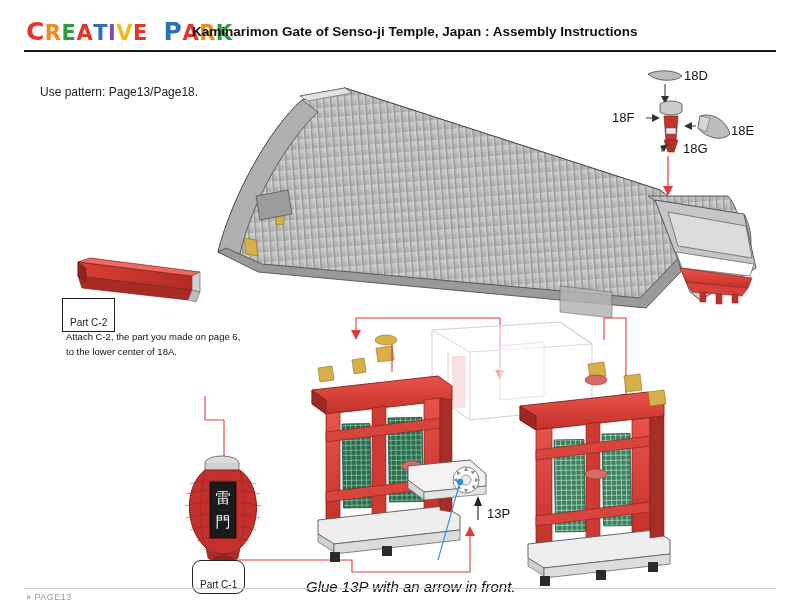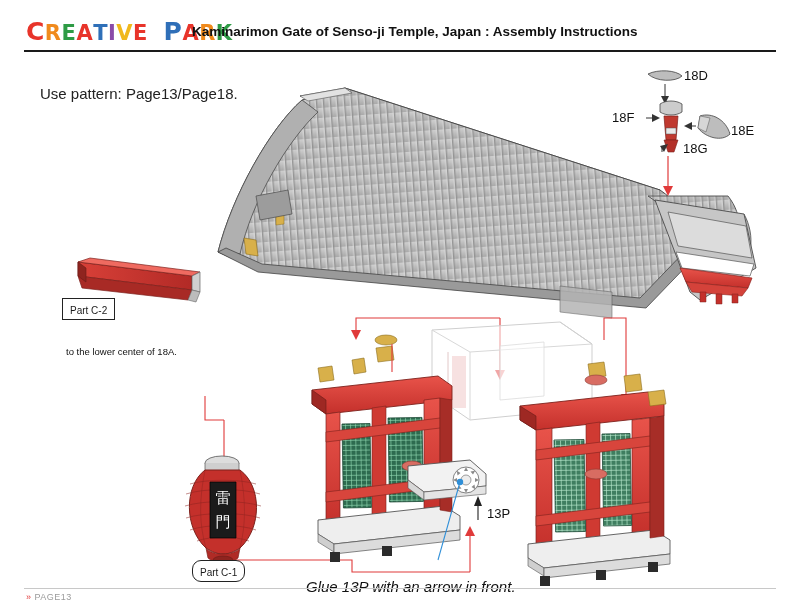--- a/index.html
+++ b/index.html
@@ -76,31 +76,31 @@
   
   .instr-title {
     position: absolute;
     left: 40px; top: 66px;
     font-size: 13.5px;
     font-weight: bold;
   }
   .instr-sub {
     position: absolute;
     left: 40px; top: 85px;
-    font-size: 15px;
+    font-size: 12px;
     color: #222;
   }
 
   
   .boxlabel {
     position: absolute;
     border: 1px solid #222;
     background: #fff;
     font-size: 10px;
-    padding: 6px 7px 2px 7px;
+    padding: 18px 7px 2px 7px;
     line-height: 12px;
     white-space: nowrap;
   }
   .plaintext {
     position: absolute;
     font-size: 9.5px;
     color: #111;
     line-height: 13px;
     white-space: pre;
   }
@@ -381,20 +381,21 @@
       <path d="M206,548 C212,556 234,556 240,548 L238,558 C232,564 214,564 208,558 Z" fill="#b02b26" stroke="#7d211c" stroke-width="0.7"></path>
       <ellipse cx="223" cy="560" rx="10" ry="4" fill="#8f241f" stroke="#6a1b17" stroke-width="0.6"></ellipse>
     </g>
 
     <g>
       <path d="M392,344 L392,372" stroke="#e03a3a" stroke-width="1.1" fill="none"></path>
     </g>
   </svg>
 
   <div class="boxlabel" style="left:62px; top:298px;">Part C-2</div>
+  <div class="plaintext" style="left:66px; top:330px;">Attach C-2, the part you made on page 6,</div>
   <div class="plaintext" style="left:66px; top:345px;text-align:center;">to the lower center of 18A.</div>
 
   <div class="boxlabel" style="left:192px; top:560px;border-radius:9px;">Part C-1</div>
 
   <div class="smalltag" style="left:684px; top:68px;">18D</div>
   <div class="smalltag" style="left:731px; top:123px;">18E</div>
   <div class="smalltag" style="left:612px; top:110px;">18F</div>
   <div class="smalltag" style="left:635px; top:141px;margin-left:48px;">18G</div>
 
   <div class="smalltag" style="left:487px; top:506px;">13P</div>

